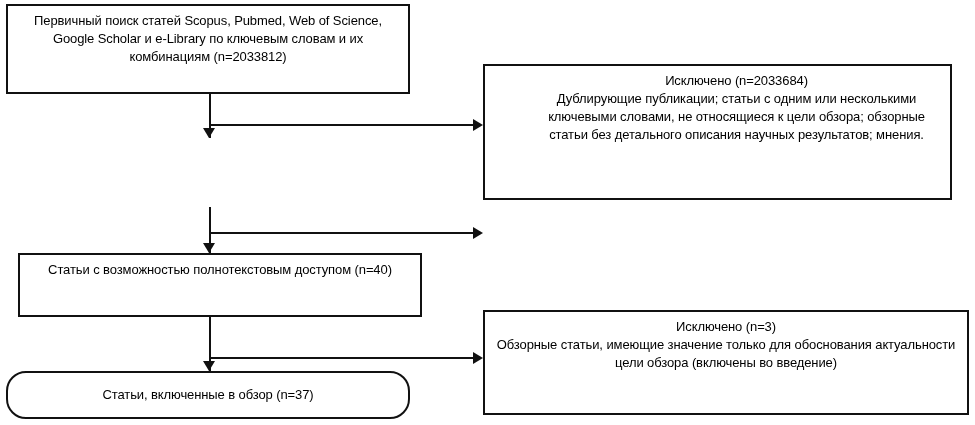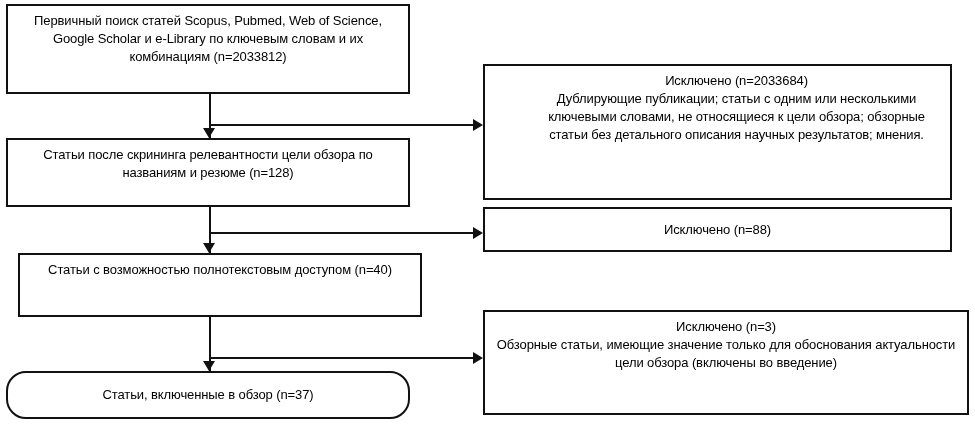--- a/index.html
+++ b/index.html
@@ -65,40 +65,34 @@
 </style>
 </head>
 <body>
 
 <div id="canvas">
 
   <div class="box" style="left:6px; top:4px; width:404px; height:90px;">
     <div class="box-text">Первичный поиск статей Scopus, Pubmed, Web of Science, Google Scholar и e-Library по ключевым словам и их комбинациям (n=2033812)</div>
   </div>
 
-  <div class="box" style="left:6px; top:138px; width:404px; height:69px;">
-    <div class="box-text">Статьи после скрининга релевантности цели обзора по названиям и резюме (n=128)</div>
-  </div>
 
   <div class="box" style="left:18px; top:253px; width:404px; height:64px;">
     <div class="box-text">Статьи с возможностью полнотекстовым доступом (n=40)</div>
   </div>
 
   <div class="box center" style="left:6px; top:371px; width:404px; height:48px;border-radius:20px;">
     <div class="box-text">Статьи, включенные в обзор (n=37)</div>
   </div>
 
   <div class="box" style="left:483px; top:64px; width:469px; height:136px;padding-left:48px;">
     <div class="box-text">Исключено (n=2033684)
 Дублирующие публикации; статьи с одним или несколькими ключевыми словами, не относящиеся к цели обзора; обзорные статьи без детального описания научных результатов; мнения.</div>
   </div>
 
-  <div class="box center" style="left:483px; top:207px; width:469px; height:45px;">
-    <div class="box-text">Исключено (n=88)</div>
-  </div>
 
   <div class="box" style="left:483px; top:310px; width:486px; height:105px;">
     <div class="box-text">Исключено (n=3)
 Обзорные статьи, имеющие значение только для обоснования актуальности цели обзора (включены во введение)</div>
   </div>
 
   <div class="vline" style="left:209px; top:94px; height:44px;"></div>
   <div class="arrow-down" style="left:203px; top:128px;"></div>
   <div class="hline" style="left:209px; top:124px; width:266px;"></div>
   <div class="arrow-right" style="left:473px; top:119px;"></div>

